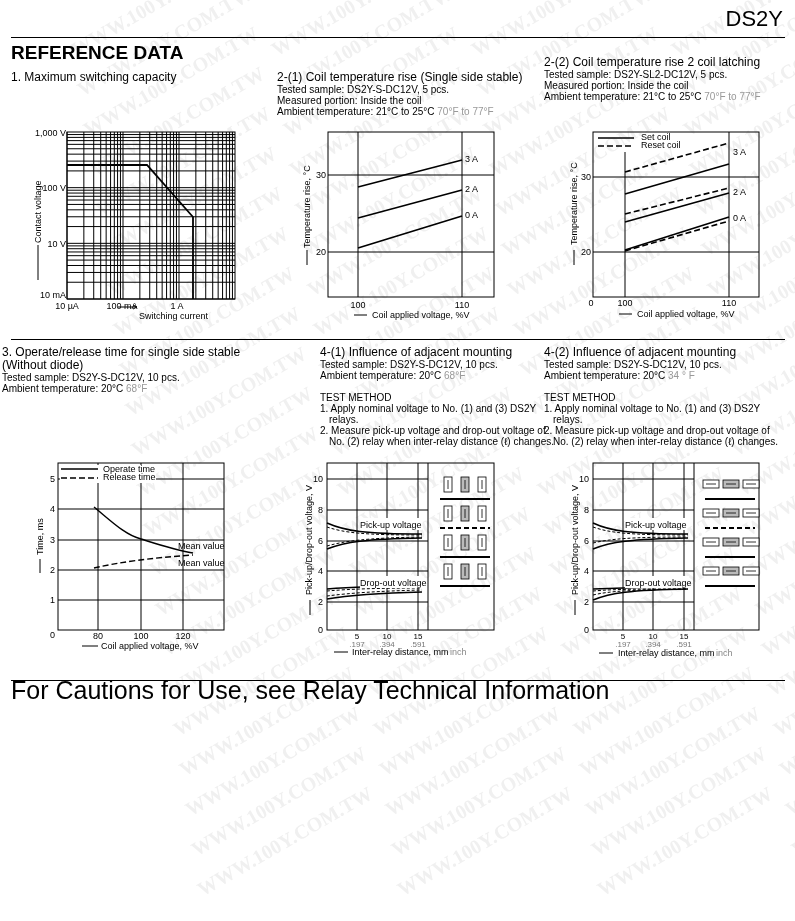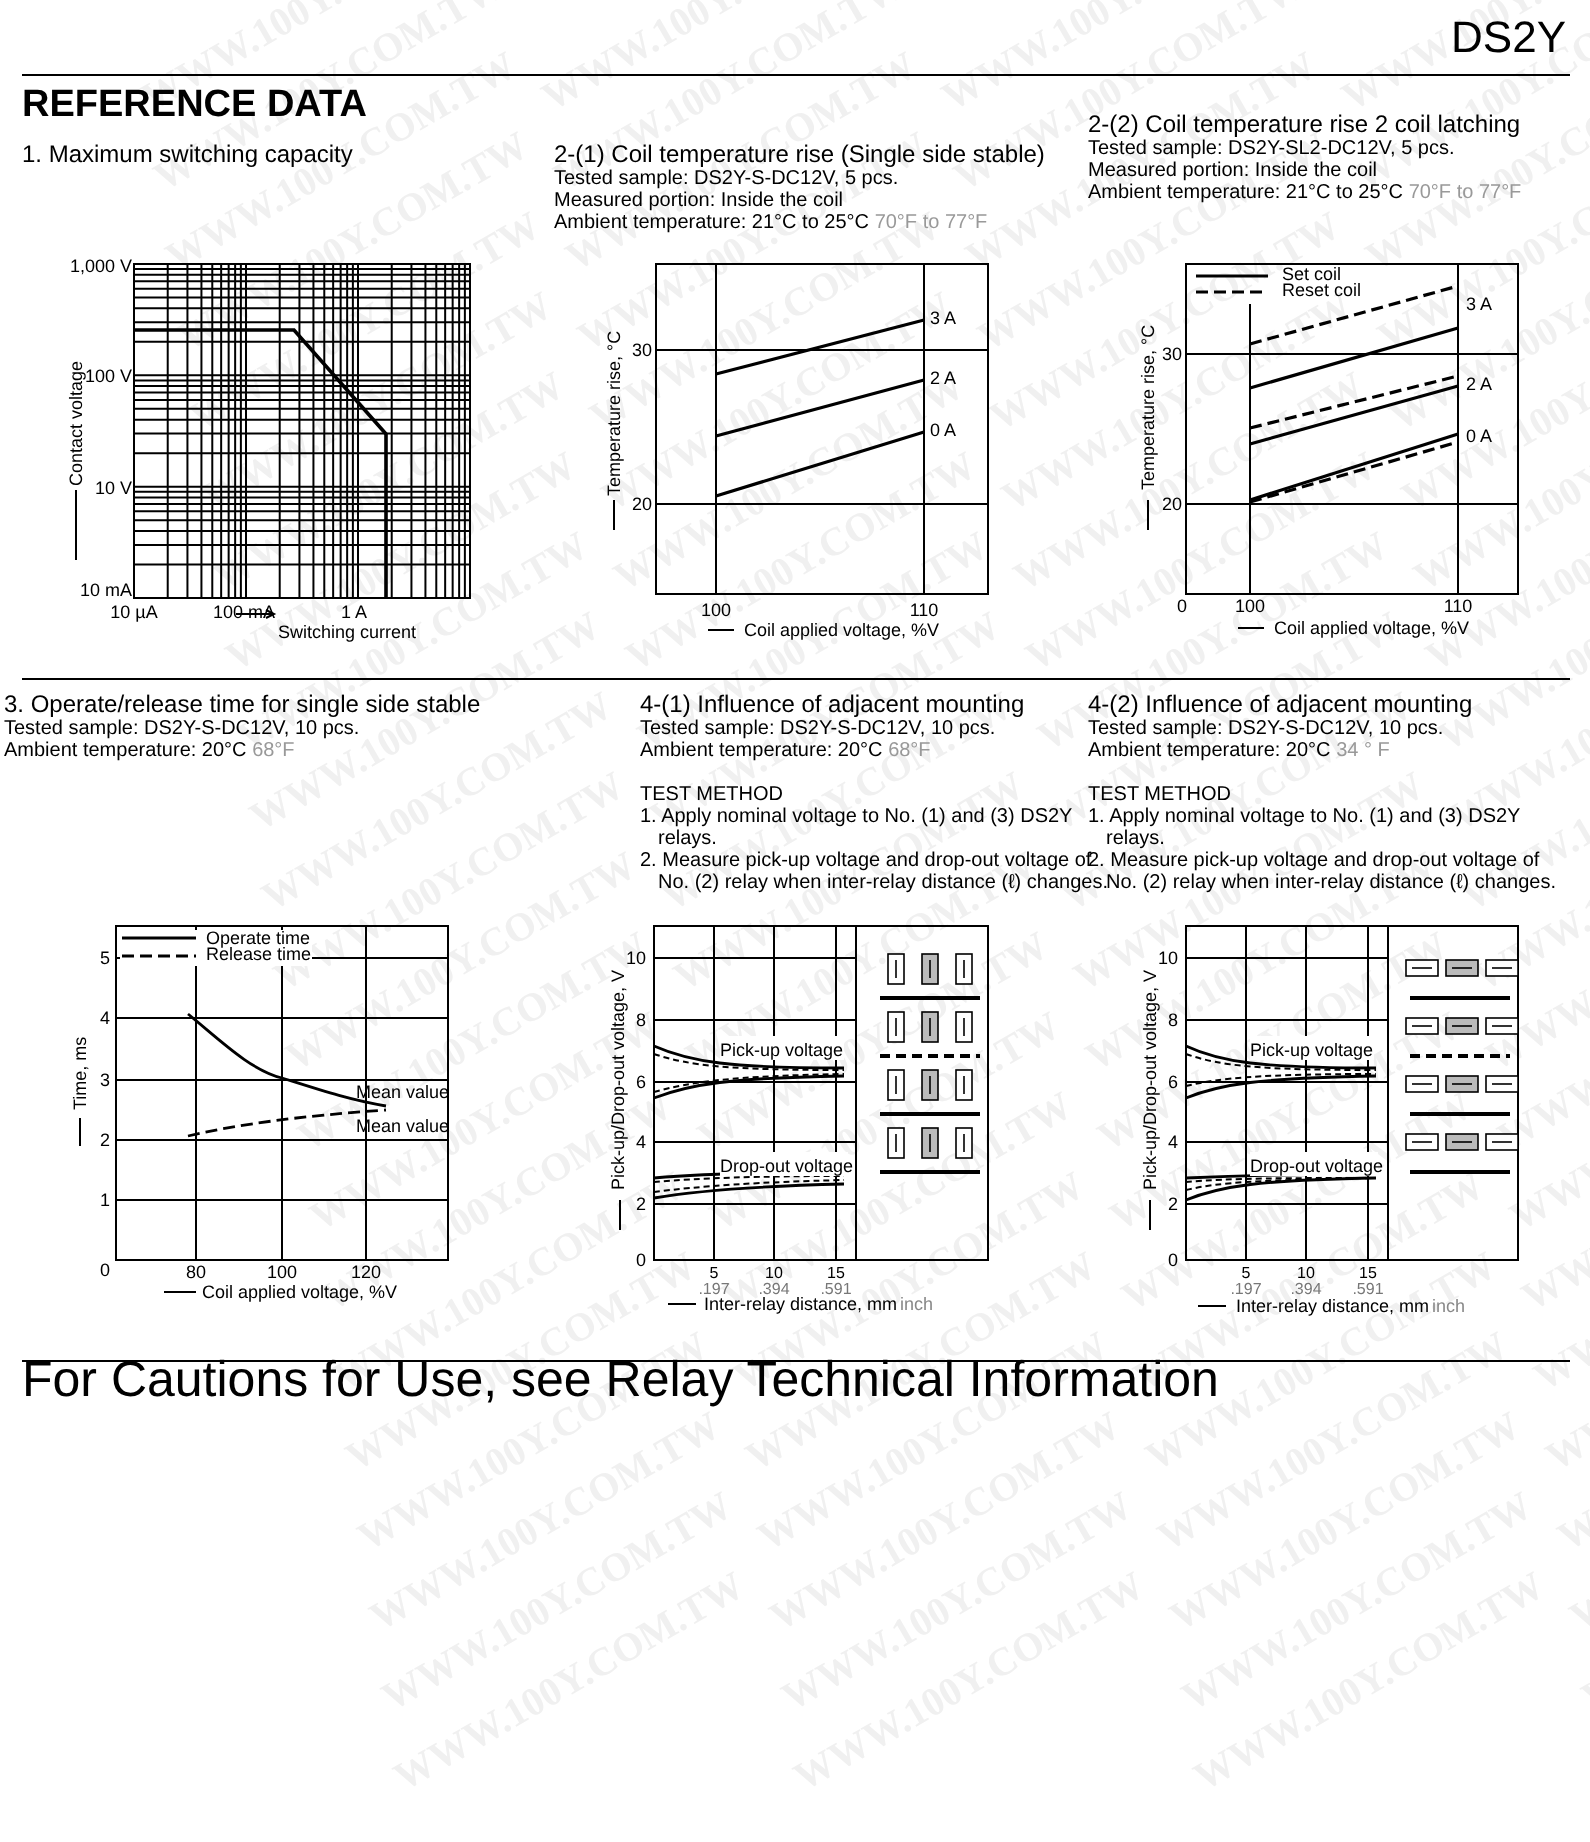--- a/index.html
+++ b/index.html
@@ -258,20 +258,21 @@
   <text x="198" y="75" font-size="9">2 A</text>
   <text x="198" y="101" font-size="9">0 A</text>
   <text x="102" y="197" font-size="9">Coil applied voltage, %V</text>
   <text x="0" y="0" font-size="9" transform="translate(42,125) rotate(-90)">Temperature rise, °C</text>
 </svg>
 
 <div class="hrule" style="left:11px; top:339px; width:774px;"></div>
 
 <div class="abs" style="left:2px; top:346px;">
   <div class="t-title">3. Operate/release time for single side stable</div>
+  <div class="t-title">(Without diode)</div>
   <div class="t-sub">Tested sample: DS2Y-S-DC12V, 10 pcs.</div>
   <div class="t-sub"><span>Ambient temperature: 20°C</span> <span class="gray">68°F</span></div>
 </div>
 
 <div class="abs" style="left:277px; top:346px;margin-left:43px;">
   <div class="t-title">4-(1) Influence of adjacent mounting</div>
   <div class="t-sub">Tested sample: DS2Y-S-DC12V, 10 pcs.</div>
   <div class="t-sub"><span>Ambient temperature: 20°C</span> <span class="gray">68°F</span></div>
   <div class="t-sub" style="margin-top:11px;">TEST METHOD</div>
   <div class="t-sub">1. Apply nominal voltage to No. (1) and (3) DS2Y</div>

